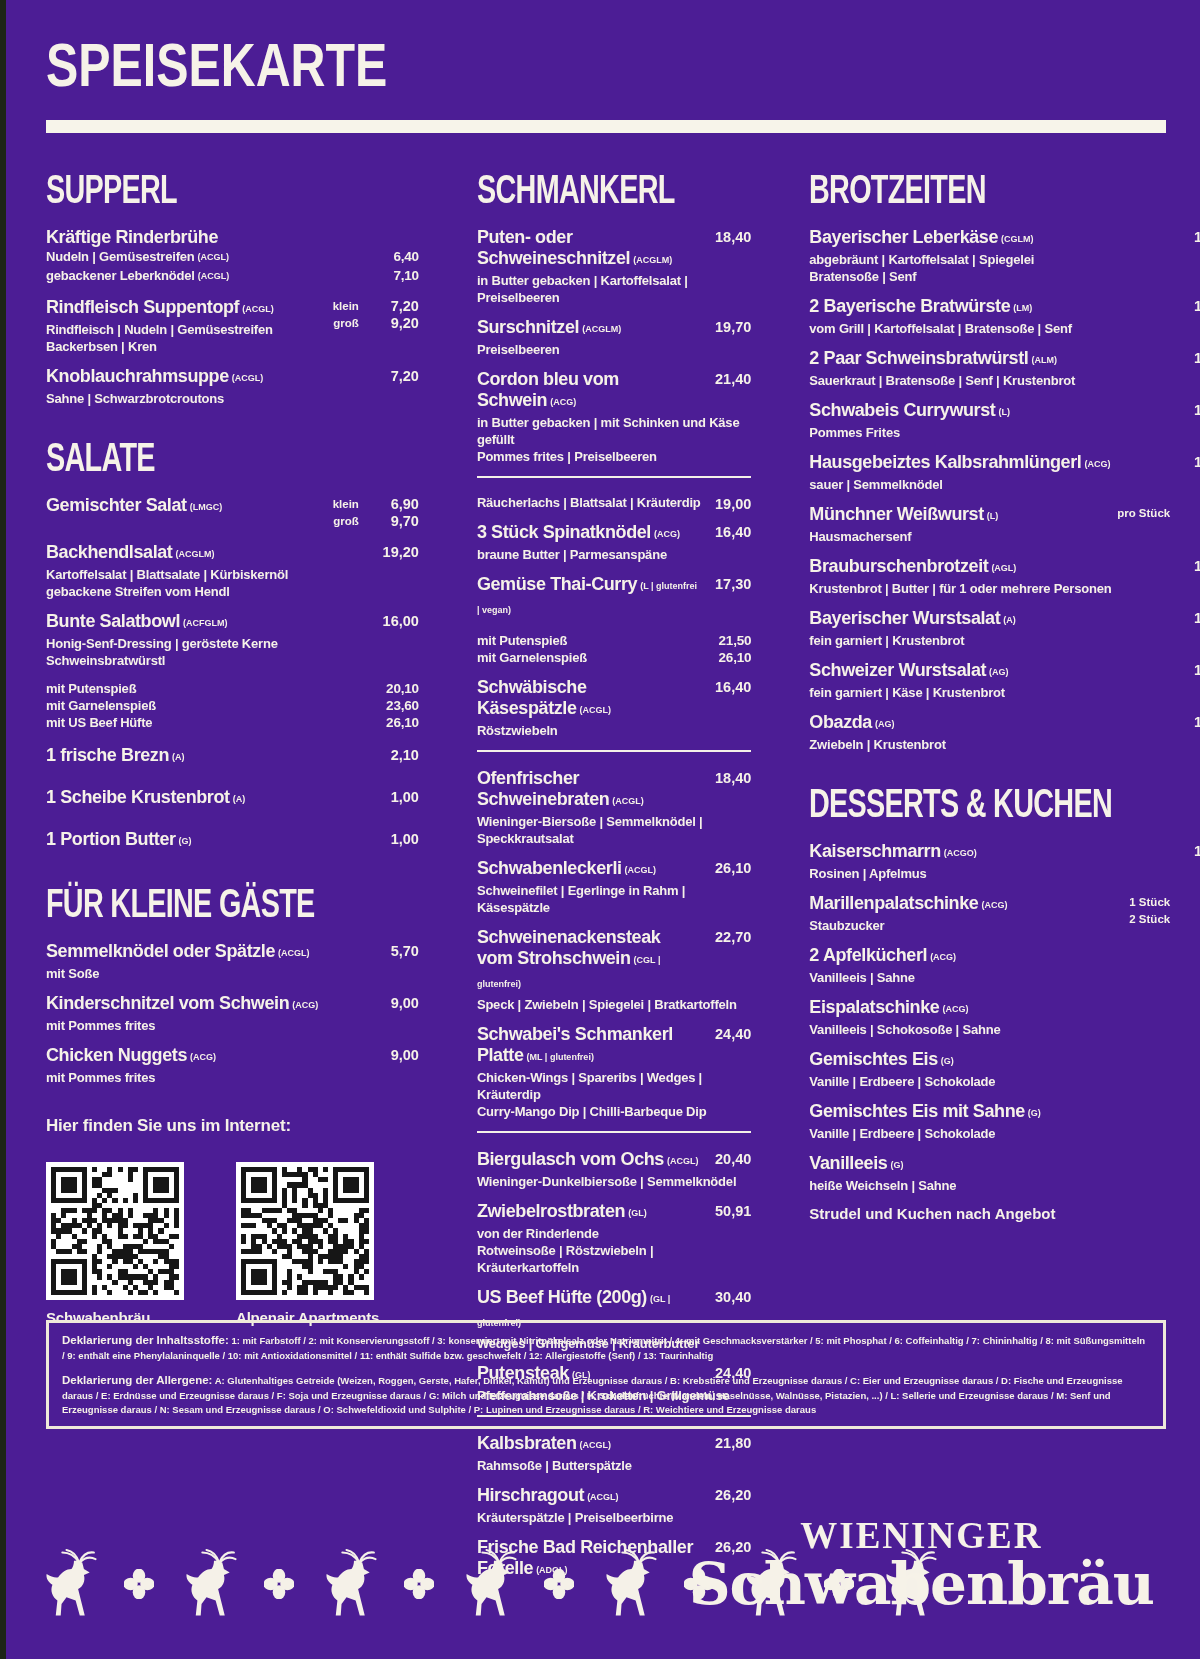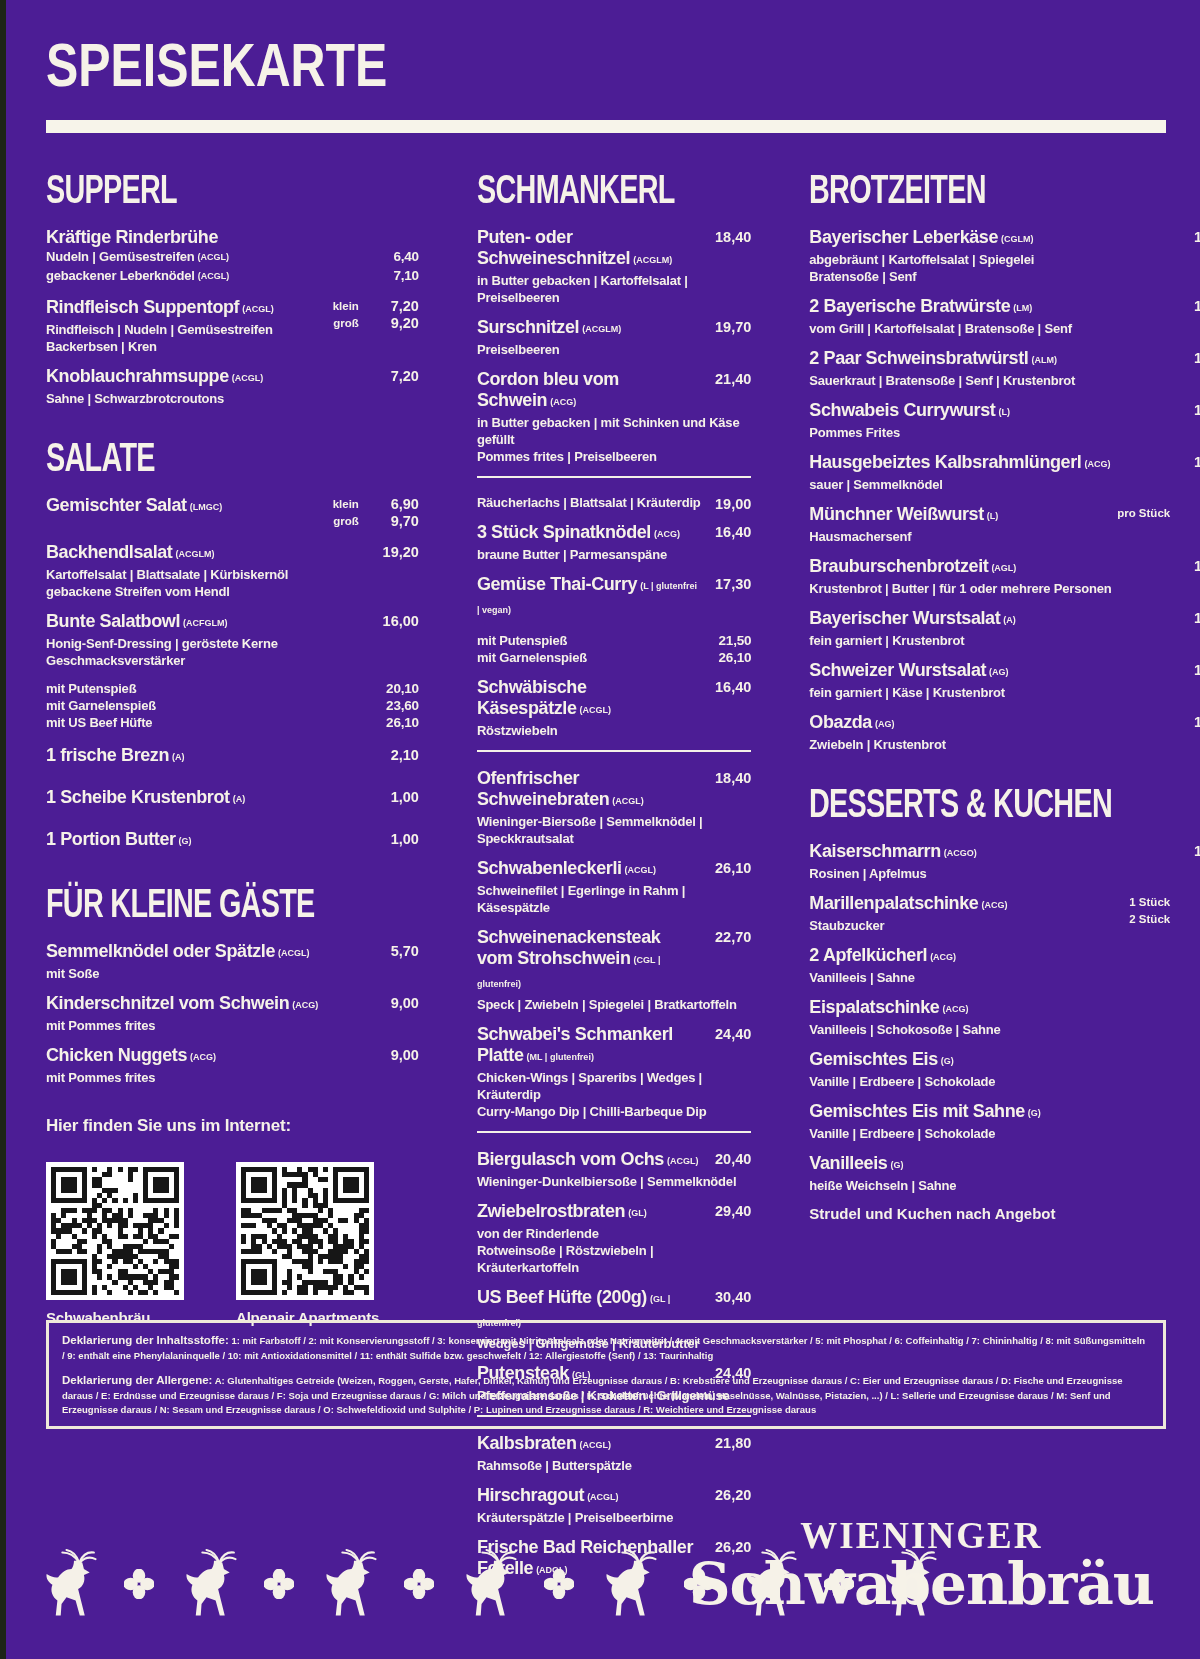--- a/index.html
+++ b/index.html
@@ -129,21 +129,21 @@
           <div class="item">
             <div class="item-head"><span class="item-name">Backhendlsalat</span><span class="item-code">(ACGLM)</span></div>
             <span class="item-price">19,20</span>
             <div class="item-desc">Kartoffelsalat | Blattsalate | Kürbiskernöl</div>
             <div class="item-desc">gebackene Streifen vom Hendl</div>
           </div>
           <div class="item">
             <div class="item-head"><span class="item-name">Bunte Salatbowl</span><span class="item-code">(ACFGLM)</span></div>
             <span class="item-price">16,00</span>
             <div class="item-desc">Honig-Senf-Dressing | geröstete Kerne</div>
-            <div class="item-desc">Geschmacksverstärker</div>
+            <div class="item-desc">Schweinsbratwürstl</div>
           </div>
           <div class="item">
             <div class="lines">
               <div class="priced-line"><span class="pl-text">mit Putenspieß</span><span class="pl-price">20,10</span></div>
               <div class="priced-line"><span class="pl-text">mit Garnelenspieß</span><span class="pl-price">23,60</span></div>
               <div class="priced-line"><span class="pl-text">mit US Beef Hüfte</span><span class="pl-price">26,10</span></div>
             </div>
           </div>
           <div class="item spaced">
             <div class="item-head"><span class="item-name">1 frische Brezn</span><span class="item-code">(A)</span></div>
@@ -717,21 +717,21 @@
             <div class="item-desc">Curry-Mango Dip | Chilli-Barbeque Dip</div>
           </div>
           <div class="divider"></div>
           <div class="item">
             <div class="item-head"><span class="item-name">Biergulasch vom Ochs</span><span class="item-code">(ACGL)</span></div>
             <span class="item-price">20,40</span>
             <div class="item-desc">Wieninger-Dunkelbiersoße | Semmelknödel</div>
           </div>
           <div class="item">
             <div class="item-head"><span class="item-name">Zwiebelrostbraten</span><span class="item-code">(GL)</span></div>
-            <span class="item-price">29,40</span>
+            <span class="item-price">50,91</span>
             <div class="item-desc">von der Rinderlende</div>
             <div class="item-desc">Rotweinsoße | Röstzwiebeln | Kräuterkartoffeln</div>
           </div>
           <div class="item">
             <div class="item-head"><span class="item-name">US Beef Hüfte (200g)</span><span class="item-code">(GL | glutenfrei)</span></div>
             <span class="item-price">30,40</span>
             <div class="item-desc">Wedges | Grillgemüse | Kräuterbutter</div>
           </div>
           <div class="item">
             <div class="item-head"><span class="item-name">Putensteak</span><span class="item-code">(GL)</span></div>

